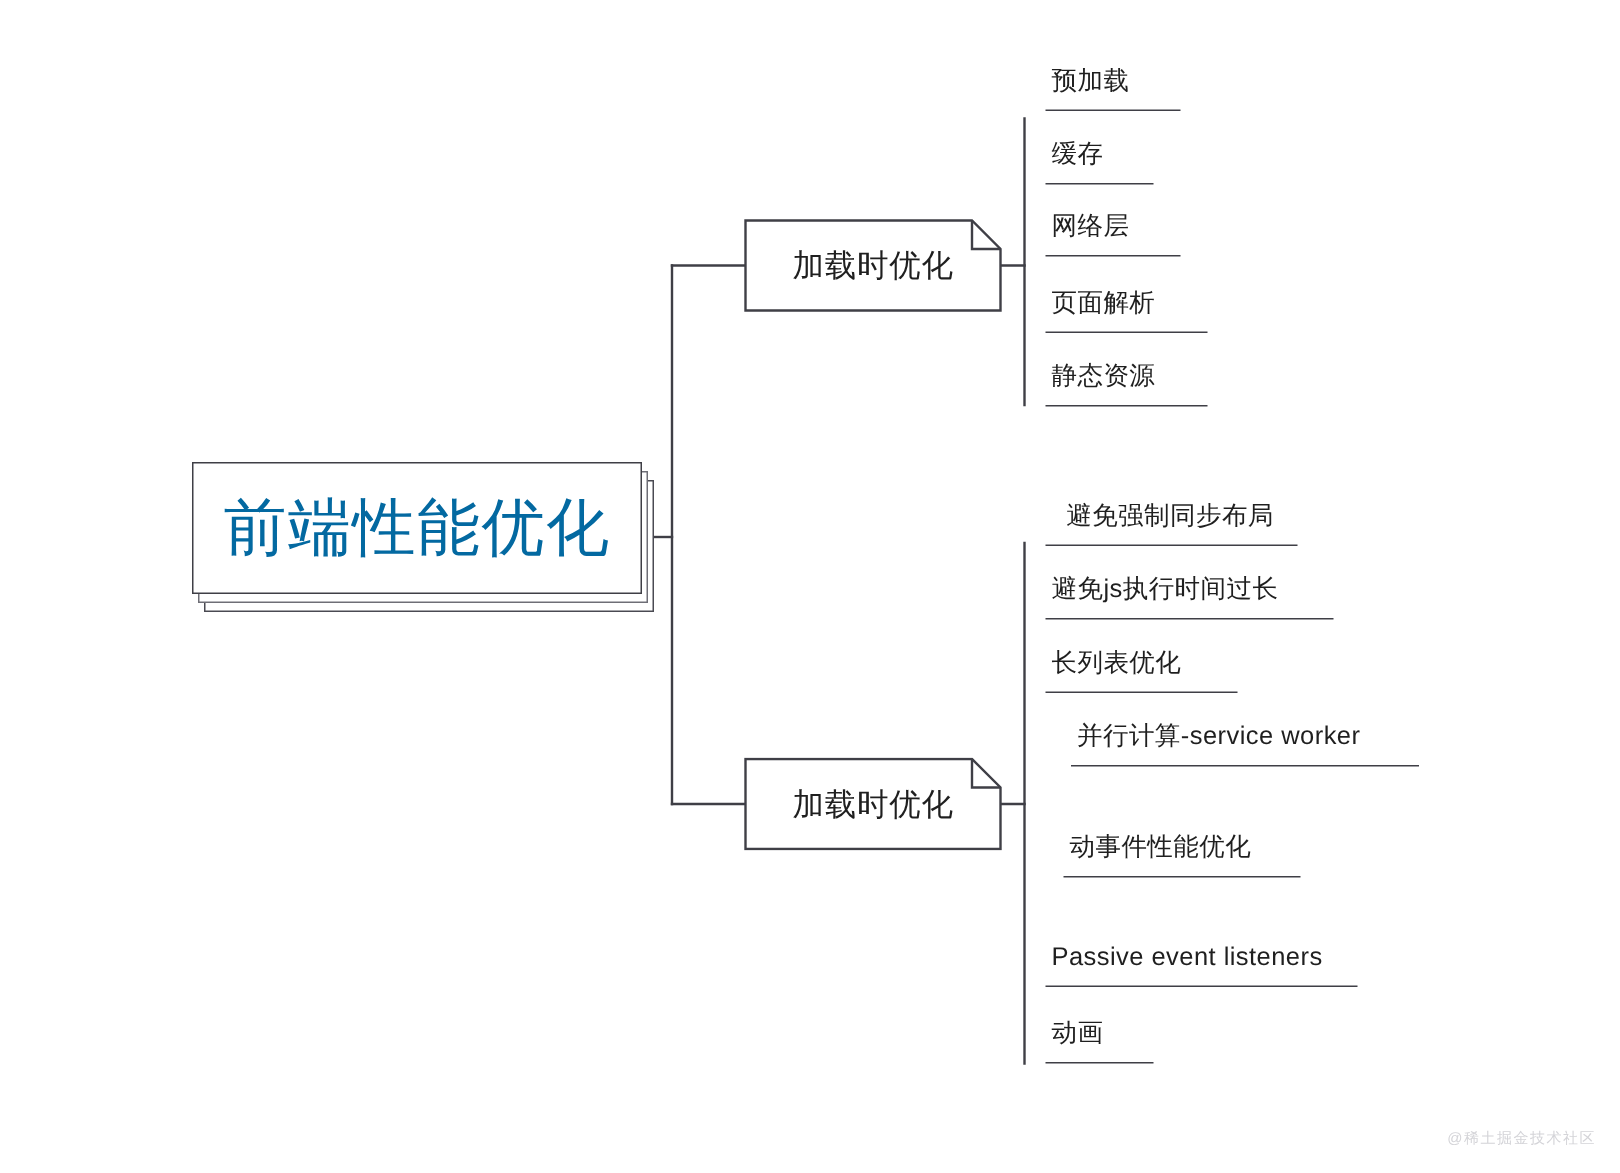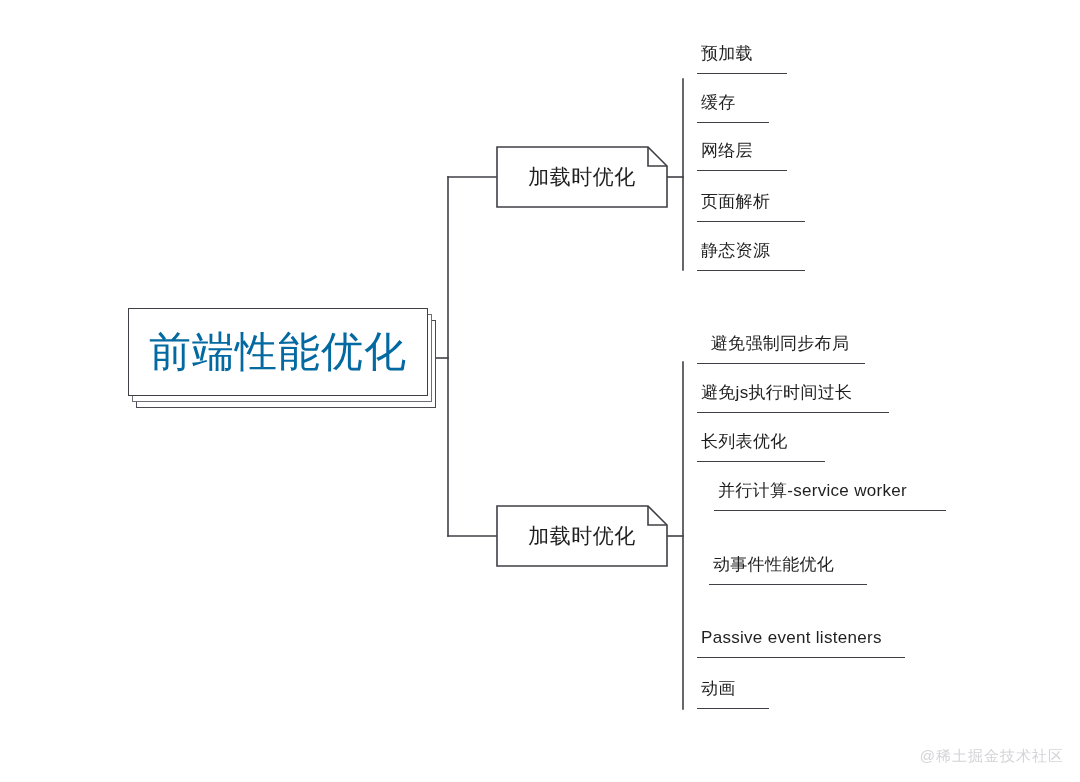--- a/index.html
+++ b/index.html
@@ -119,21 +119,21 @@
     height: 0;
     border-bottom: 1.6px solid #3f3f46;
     margin-top: 5px;
   }
 
   
   .watermark {
     position: absolute;
     right: 16px;
     bottom: 16px;
-    font-size: 15px;
+    font-size: 10px;
     color: #d4d4d8;
     letter-spacing: 1px;
     user-select: none;
   }
 </style>
 </head>
 <body>
 
 <div id="canvas">
 

